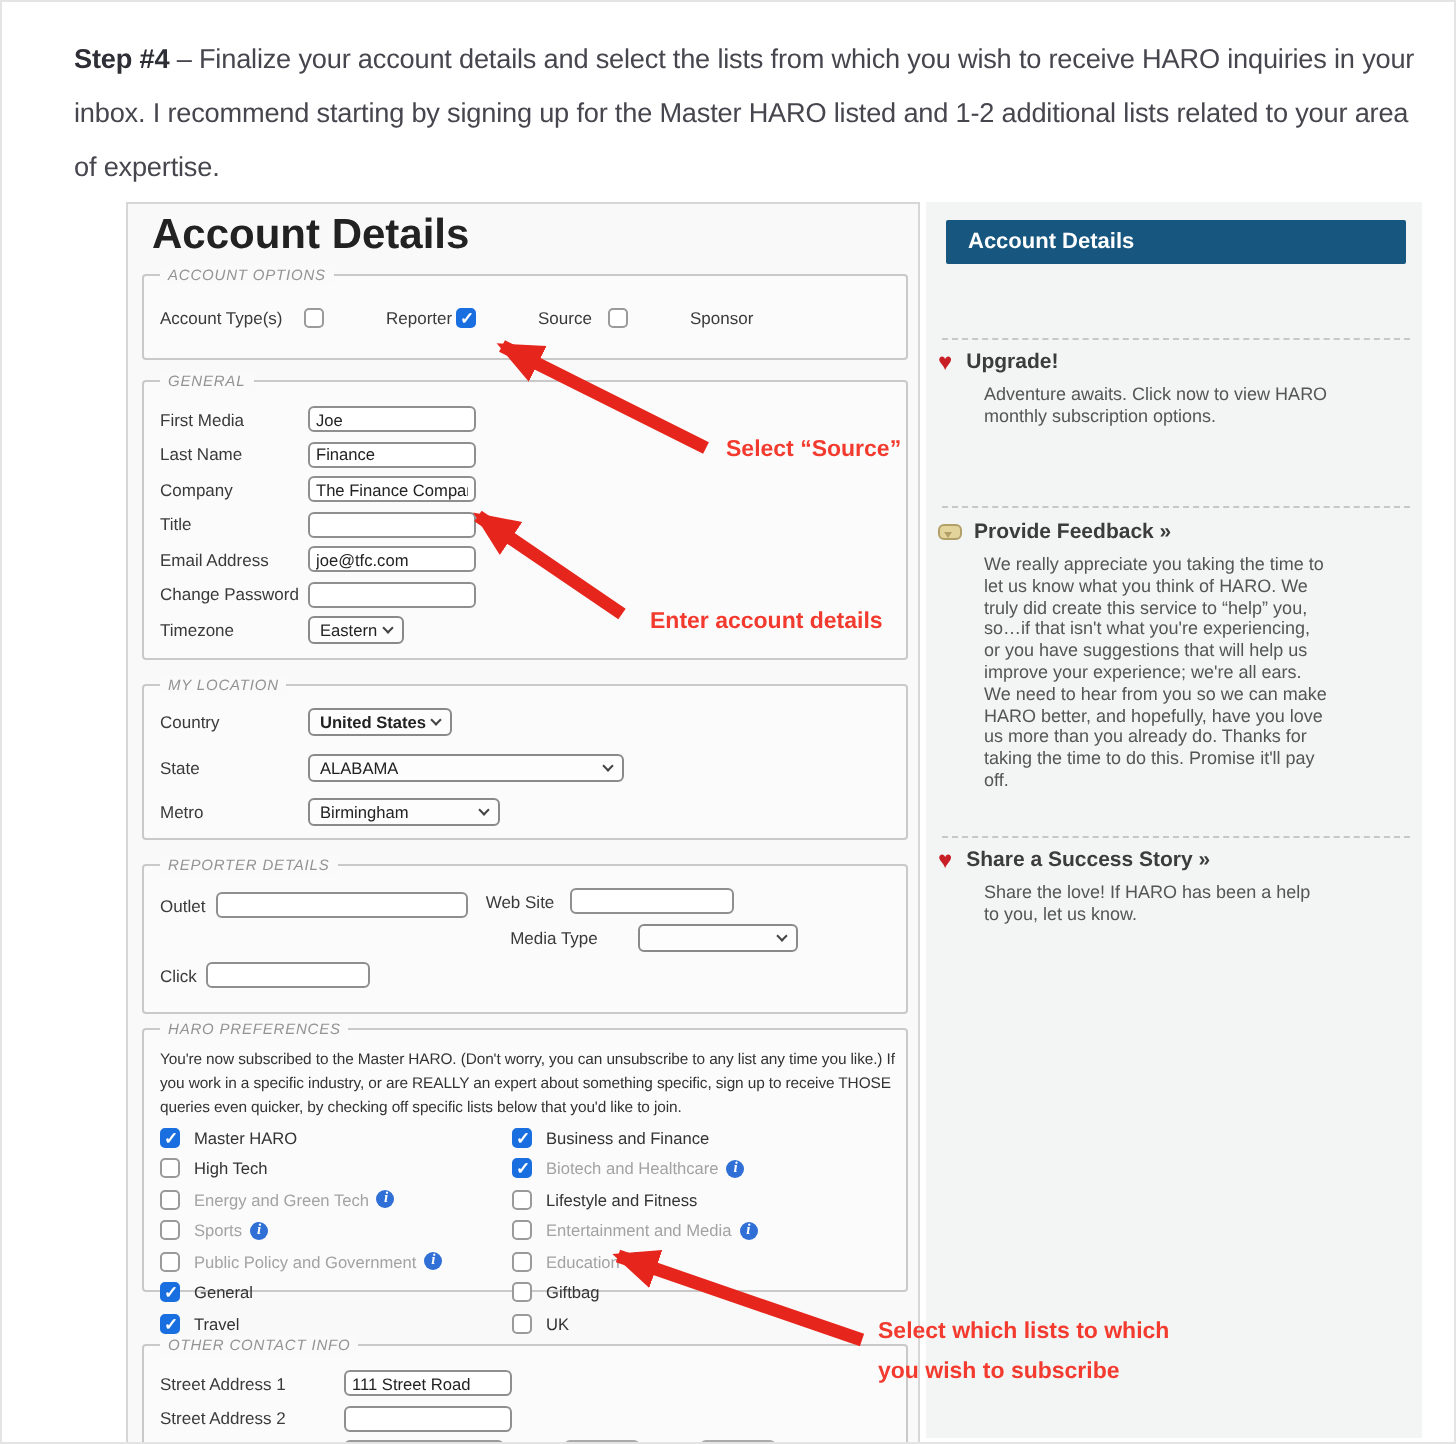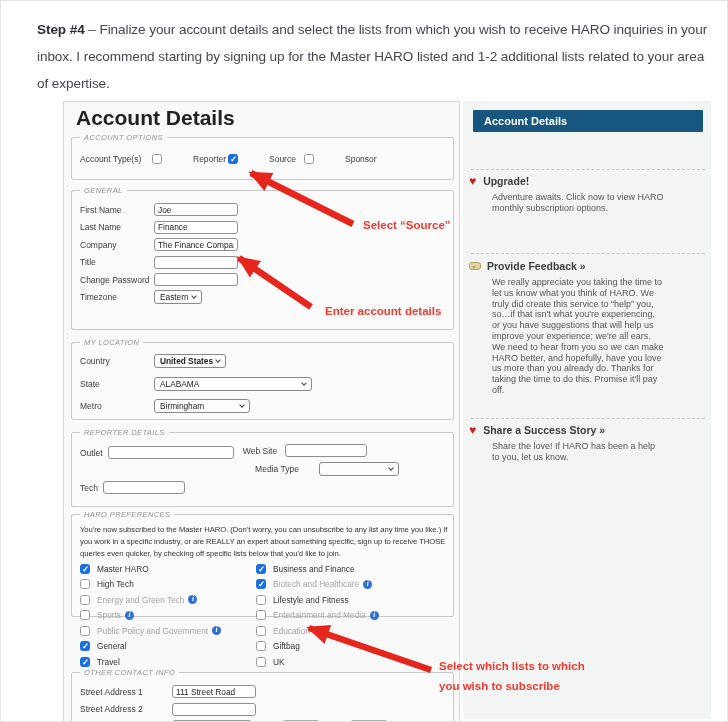--- a/index.html
+++ b/index.html
@@ -68,21 +68,21 @@
   .rp-outlet .tinput{width:126px;}
   .rp-web{left:168px;top:11px;}
   .rp-web .flabel{width:40px;}
   .rp-web .tinput{width:82px;}
   .rp-media{left:168px;top:29px;}
   .rp-media .flabel{width:74px;}
   .rp-other{left:8px;top:48px;}
   .rp-other .tinput{width:82px;}
 
   
-  .fs-haro{top:412px;height:103px;}
+  .fs-haro{top:412px;height:132px;}
   .hp-intro{position:absolute;left:8px;top:9px;width:368px;font-size:7.7px;line-height:12px;color:#333;
             letter-spacing:-0.05px;}
   .hp-grid{position:absolute;left:8px;top:46px;right:4px;display:flex;}
   .hp-col{width:176px;}
   .hp-row{display:flex;align-items:center;height:15.5px;}
   .hp-row .cb{margin-right:7px;}
   .hp-label{font-size:8.3px;color:#333;}
   .hp-label.muted{color:#a3a3a3;}
 
   
@@ -141,34 +141,38 @@
           <span class="cb"></span>
           <span class="flabel">Sponsor</span>
         </span>
       </div>
     </div>
 
     <div class="fs fs-general">
       <span class="legend">GENERAL</span>
       <div class="gen-rows">
         <div class="gen-row">
-          <span class="flabel">First Name</span>
+          <span class="flabel">First Media</span>
           <input class="tinput" readonly="" value="Joe" style="">
         </div>
         <div class="gen-row">
           <span class="flabel">Last Name</span>
           <input class="tinput" readonly="" value="Finance" style="">
         </div>
         <div class="gen-row">
           <span class="flabel">Company</span>
           <input class="tinput" readonly="" value="The Finance Company" style="">
         </div>
         <div class="gen-row">
           <span class="flabel">Title</span>
           <input class="tinput" readonly="" value="" style="">
+        </div>
+        <div class="gen-row">
+          <span class="flabel">Email Address</span>
+          <input class="tinput" readonly="" value="joe@tfc.com" style="">
         </div>
         <div class="gen-row">
           <span class="flabel">Change Password</span>
           <input class="tinput" readonly="" value="" style="">
         </div>
         <div class="gen-row">
           <span class="flabel">Timezone</span>
           <span class="sel sel-tz">
             <span class="val">Eastern</span>
             <span class="chev"></span>
@@ -215,21 +219,21 @@
         <input class="tinput" readonly="" value="" style="">
       </div>
       <div class="rp rp-media">
         <span class="flabel">Media Type</span>
         <span class="sel sel-media">
           <span class="val"></span>
           <span class="chev"></span>
         </span>
       </div>
       <div class="rp rp-other">
-        <span class="flabel">Tech</span>
+        <span class="flabel">Click</span>
         <input class="tinput" readonly="" value="" style="">
       </div>
     </div>
 
     <div class="fs fs-haro">
       <span class="legend">HARO PREFERENCES</span>
       <div class="hp-intro">You're now subscribed to the Master HARO. (Don't worry, you can unsubscribe to any list any time you like.) If you work in a specific industry, or are REALLY an expert about something specific, sign up to receive THOSE queries even quicker, by checking off specific lists below that you'd like to join.</div>
       <div class="hp-grid">
         <div class="hp-col">
           <div class="hp-row">

